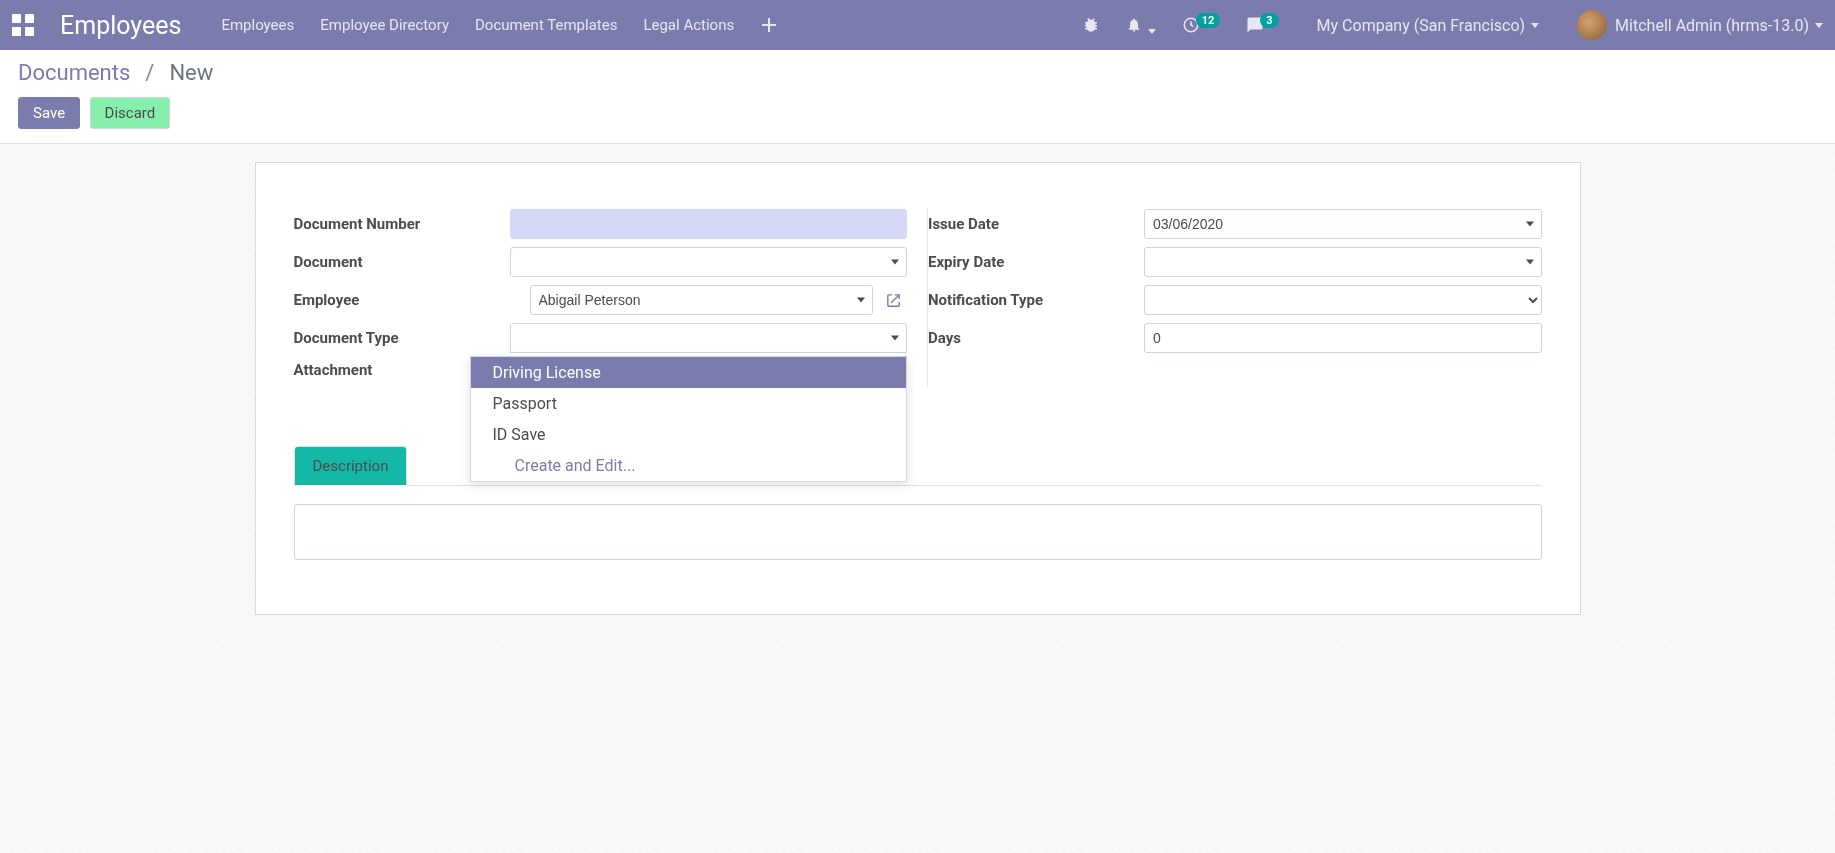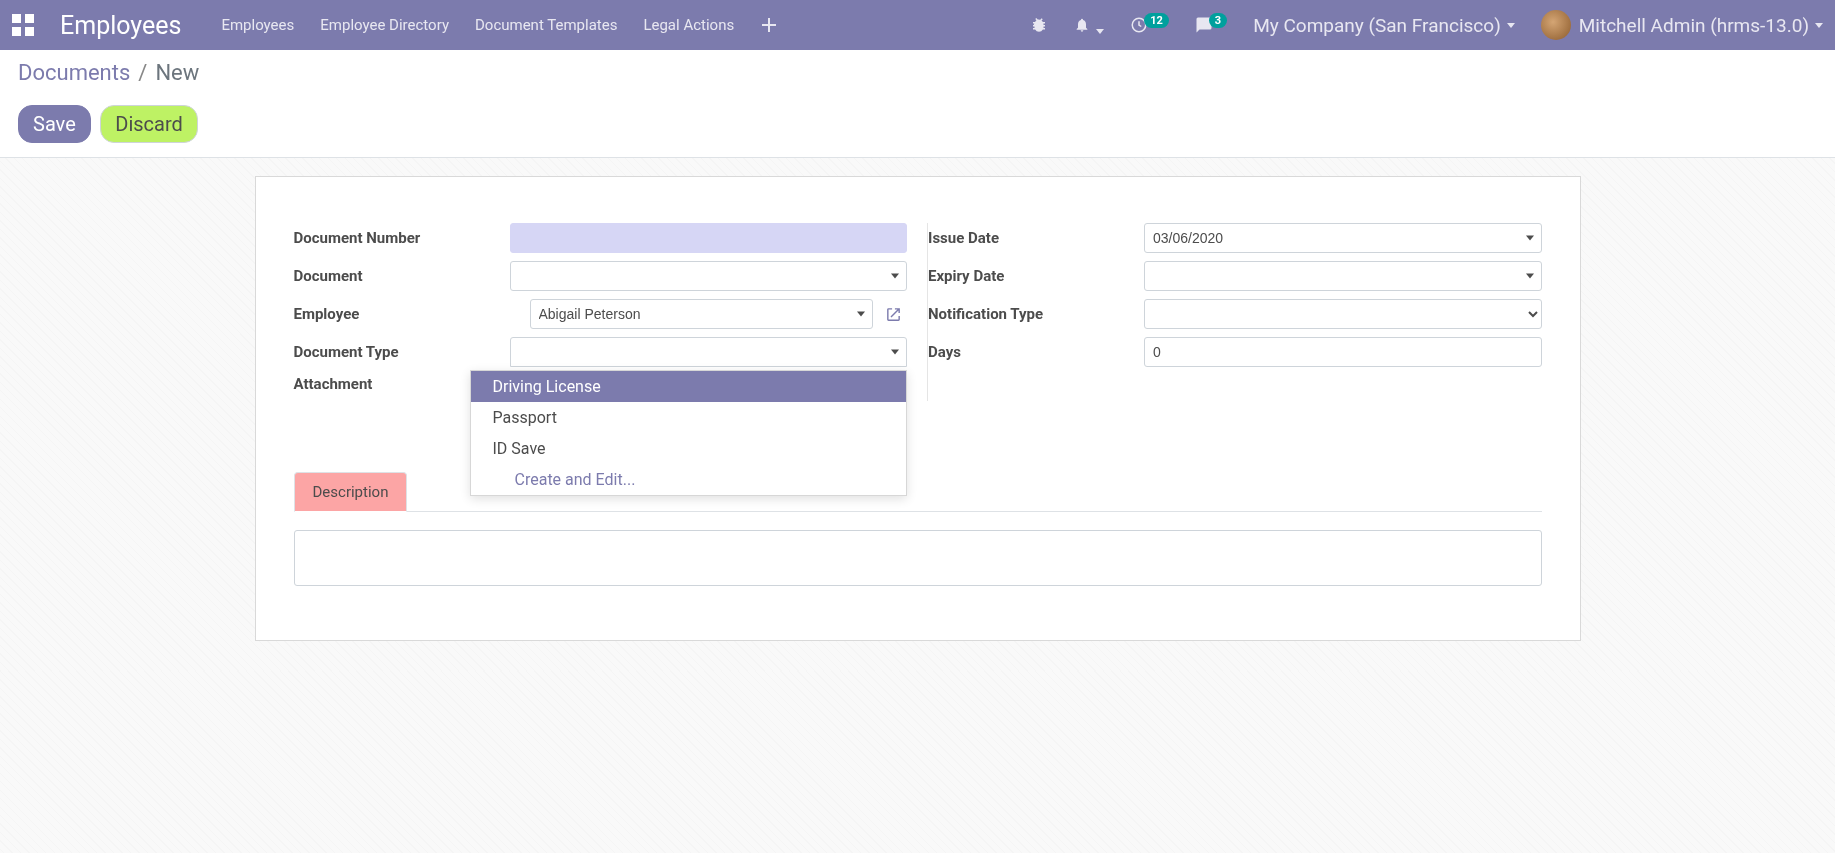--- a/index.html
+++ b/index.html
@@ -48,39 +48,39 @@
 .badge {
   background: #00a09d; color: #fff; font-size: 11px; font-weight: 700;
   padding: 1px 6px; border-radius: 9px; margin-left: -4px;
   position: relative; top: -6px;
 }
 .caret-down {
   display: inline-block; margin-left: 6px;
   width: 0; height: 0; border-left: 4px solid transparent;
   border-right: 4px solid transparent; border-top: 5px solid #e8e7f1;
 }
-.company-sel, .user-sel { color: #e8e7f1; font-size: 19px; cursor: pointer; display: flex; align-items: center; }
+.company-sel, .user-sel { color: #e8e7f1; font-size: 16px; cursor: pointer; display: flex; align-items: center; margin-left: 12px; }
 .avatar {
   width: 30px; height: 30px; border-radius: 50%;
   background: radial-gradient(circle at 40% 40%, #d4a574, #8b5a2b);
   margin-right: 8px;
 }
 
 .control-bar {
   background: #fff;
   border-bottom: 1px solid #dee2e6;
   padding: 10px 18px 14px 18px;
 }
-.breadcrumb { font-size: 22px; margin-bottom: 20px; display: flex; align-items: center; gap: 8px; }
+.breadcrumb { font-size: 22px; margin-bottom: 12px; display: flex; align-items: center; gap: 15px; }
 .breadcrumb .link { color: #7c7bad; cursor: pointer; }
 .breadcrumb .sep { color: #888; }
 .breadcrumb .current { color: #6c757d; }
-.btn { display: inline-block; padding: 6px 14px; font-size: 20px; border-radius: 14px; cursor: pointer; border: 1px solid transparent; }
+.btn { display: inline-block; padding: 6px 14px; font-size: 15px; border-radius: 3px; cursor: pointer; border: 1px solid transparent; }
 .btn-primary { background: #7c7bad; color: #fff; border-color: #7c7bad; }
-.btn-secondary { background: #bef264; color: #4c4c4c; border: 1px solid #ced4da; margin-left: 6px; }
+.btn-secondary { background: #86efac; color: #4c4c4c; border: 1px solid #ced4da; margin-left: 6px; }
 
 .sheet-wrap { display: flex; justify-content: center; padding: 18px 0 30px 0; }
 .sheet {
   width: 1326px;
   background: #fff;
   border: 1px solid #d9d9d9;
   padding: 46px 38px 54px 38px;
 }
 .form-row { display: flex; }
 .form-col { flex: 1; }
@@ -116,22 +116,22 @@
   padding: 6px 22px; font-size: 16px; color: #4c4c4c; cursor: pointer;
 }
 .dropdown-item.highlight { background: #7c7bad; color: #fff; }
 .dropdown-item.action { color: #7c7bad; padding-left: 44px; }
 
 .tabs { margin-top: 58px; border-bottom: 1px solid #dee2e6; }
 .tab {
   display: inline-block; padding: 10px 18px;
   border: 1px solid #dee2e6; border-bottom-color: #fff;
   border-radius: 4px 4px 0 0;
-  background: #fca5a5; position: relative; top: 1px; cursor: pointer;
-  color: #4c4c4c; font-size: 15px; margin-top: 12px;
+  background: #14b8a6; position: relative; top: 1px; cursor: pointer;
+  color: #4c4c4c; font-size: 15px;
 }
 .desc-area {
   margin-top: 18px;
   border: 1px solid #ced4da; border-radius: 3px;
   min-height: 56px; padding: 8px; width: 100%;
 }
 .col2-wrap { display: flex; align-items: center; margin-left: 20px; }
 </style>
 </head>
 <body>

